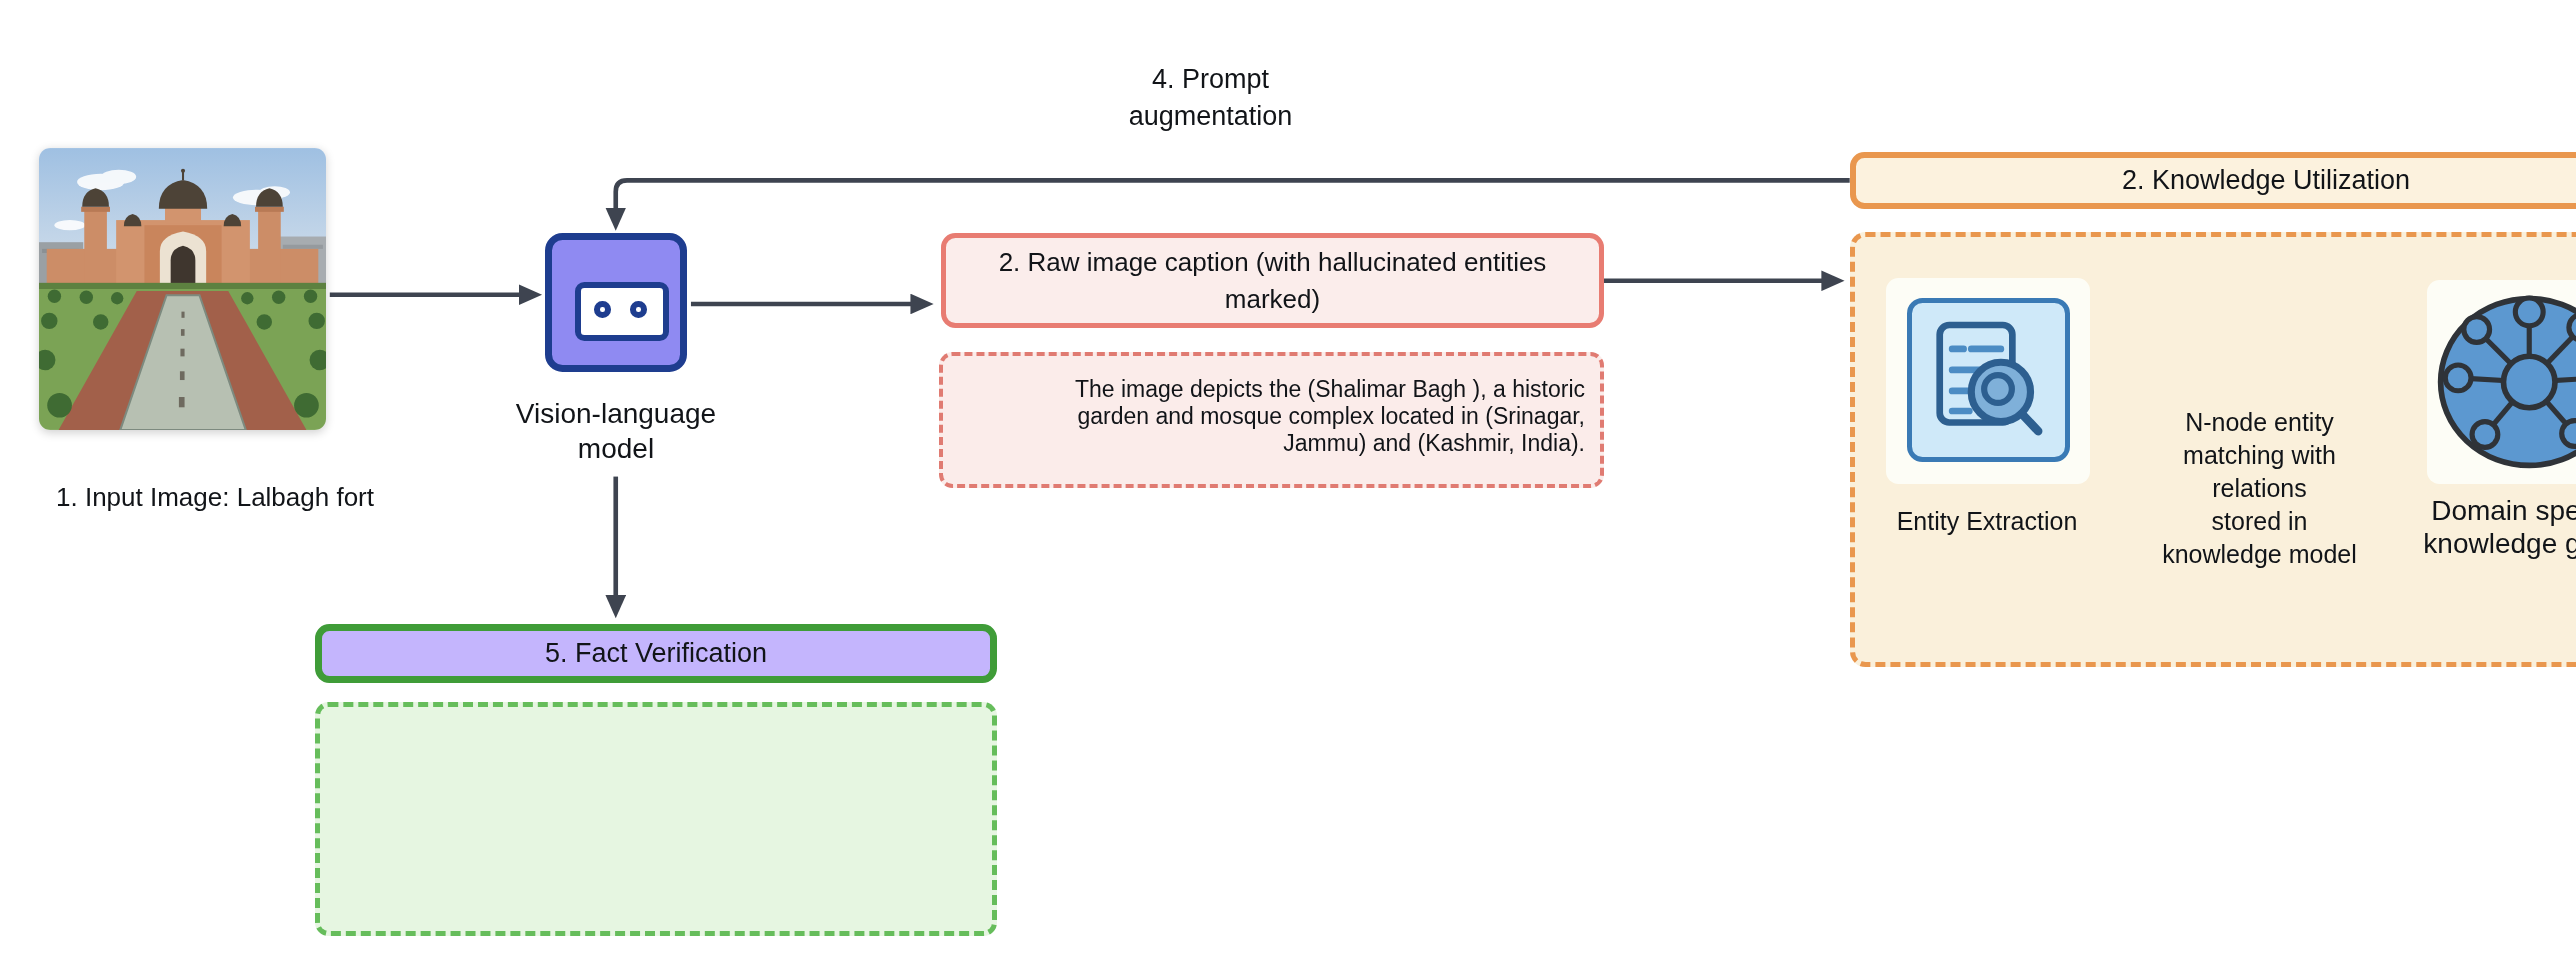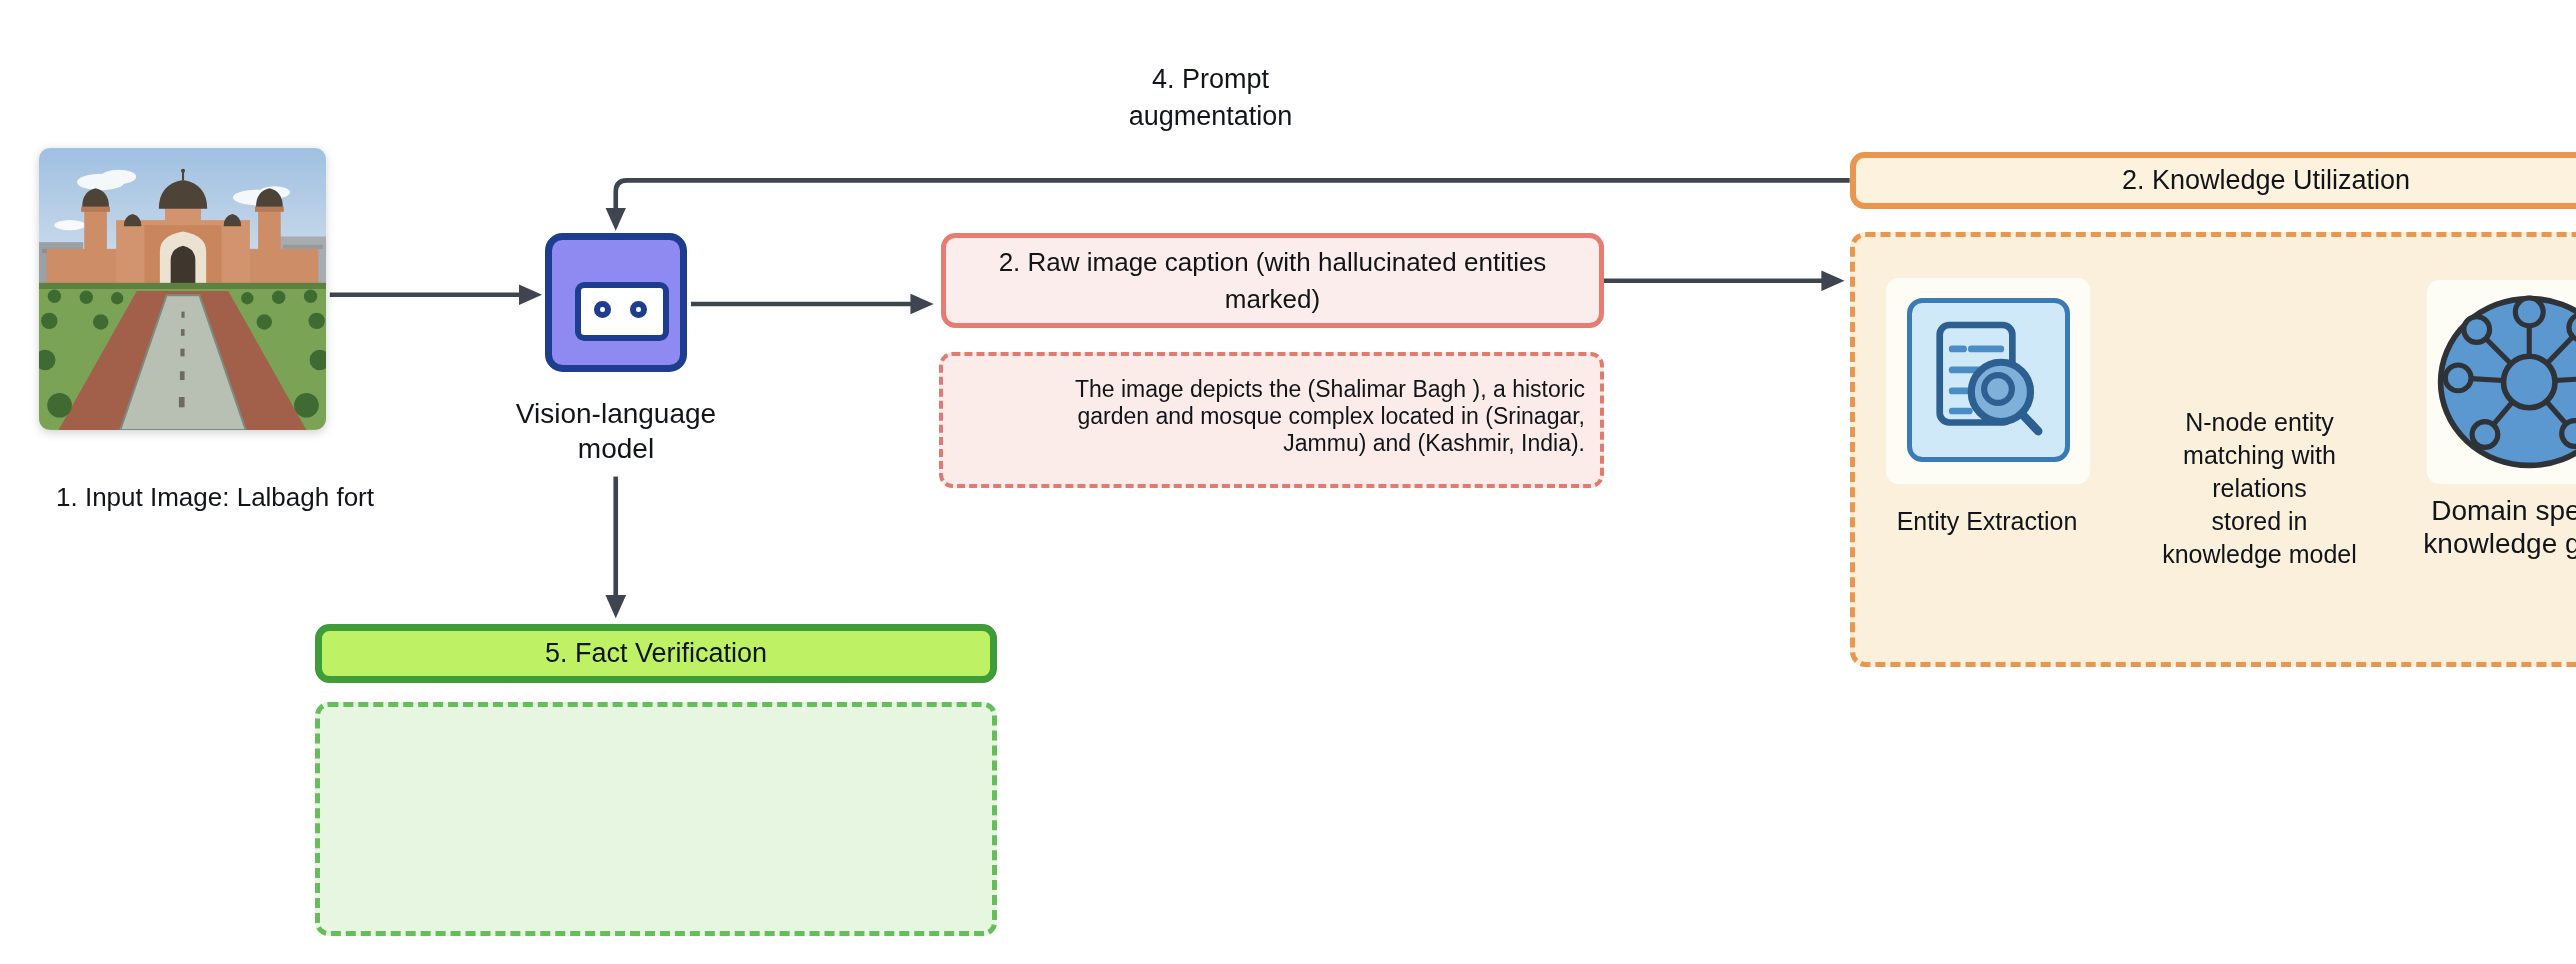--- a/index.html
+++ b/index.html
@@ -30,21 +30,21 @@
   
   .solid-box{box-sizing:border-box;border-radius:14.4px;display:flex;align-items:center;justify-content:center;}
   .dash-box{box-sizing:border-box;border-radius:13.4px;}
   #raw-caption-box{left:941px;top:233px;width:663px;height:95px;background:#FBEDEB;border:5.7px solid #E87C72;}
   #raw-caption-box .t{font-size:26px;line-height:37px;}
   #raw-caption-panel{left:939px;top:352px;width:665px;height:136px;background:#FBECEA;border:4.6px dashed #E07B72;}
   #raw-caption-text{left:962px;top:376px;width:623px;font-size:23px;line-height:27px;}
   #ku-box{left:1850px;top:152px;width:832px;height:57px;background:#FCF2DE;border:6.2px solid #E9974E;}
   #ku-box .t{font-size:27px;}
   #ku-panel{left:1850px;top:232px;width:832px;height:435px;background:#FAF0DB;border:5.7px dashed #E9974E;border-radius:15.5px;}
-  #fv-box{left:315px;top:624px;width:682px;height:59px;background:#bef264;border:7.2px solid #3F9C38;}
+  #fv-box{left:315px;top:624px;width:682px;height:59px;background:#c4b5fd;border:7.2px solid #3F9C38;}
   #fv-box .t{font-size:27px;}
   #fv-panel{left:315px;top:702px;width:682px;height:234px;background:#E6F6E1;border:5.2px dashed #66BD5B;}
   #fv-text{left:339px;top:748px;width:639px;font-size:23px;line-height:27px;}
   
   #ee-card{left:1886px;top:278px;width:204px;height:206px;background:#FDFDF6;border-radius:12.4px;}
   #ee-iconbox{position:absolute;left:20.6px;top:19.6px;width:163px;height:164px;background:#CFE9F9;
        border:5.7px solid #3A7AB5;border-radius:15.5px;box-sizing:border-box;}
   #ee-label{left:1875px;top:507px;width:224px;font-size:25px;}
   
   #match-note{left:2123px;top:406px;width:273px;font-size:25px;line-height:33px;}

